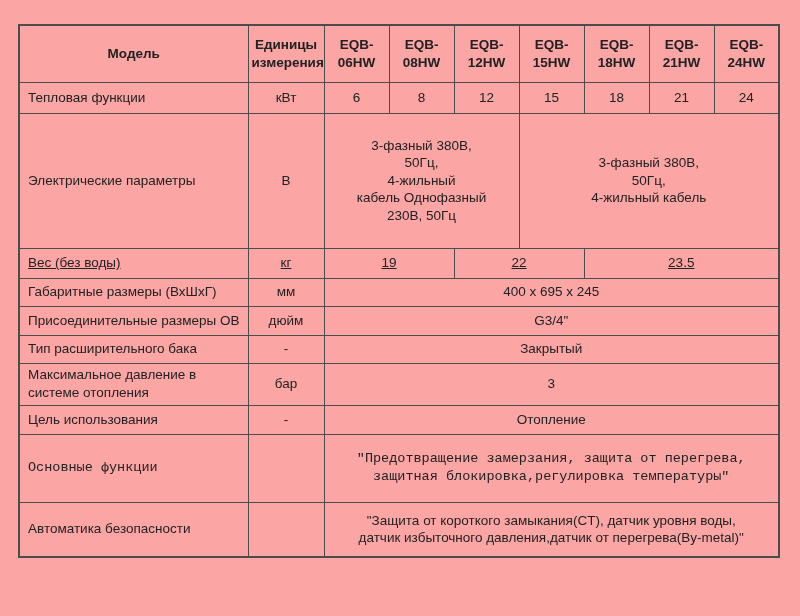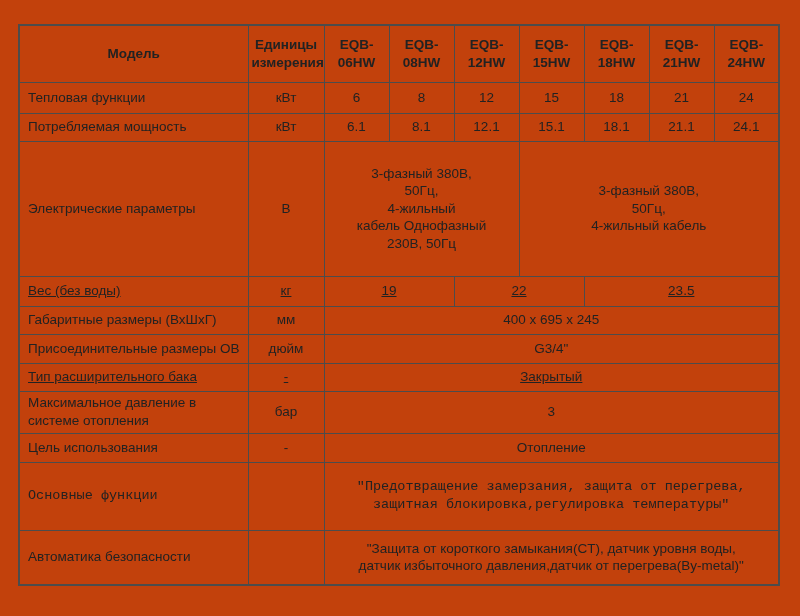--- a/index.html
+++ b/index.html
@@ -1,20 +1,20 @@
 <!DOCTYPE html>
 <html><head>
 <meta charset="utf-8">
 <style>
   html, body { margin: 0; padding: 0; background: #ffffff; }
   .page {
     position: relative;
     width: 800px;
     height: 616px;
-    background: #c2410c;
+    background: #fca5a5;
     font-family: "Liberation Sans", sans-serif;
     color: #222222;
   }
   table.spec {
     position: absolute;
     left: 18px;
     top: 24px;
     width: 759px;
     border-collapse: collapse;
     table-layout: fixed;
@@ -38,21 +38,21 @@
     white-space: pre-line;
   }
   td.hdr { font-weight: bold; text-align: center; }
   tr.r-header { height: 57px; }
   tr.r1  { height: 31px; }
   tr.r2  { height: 28px; }
   tr.r3  { height: 135px; }
   tr.r4  { height: 30px; text-decoration: underline; }
   tr.r5  { height: 28px; }
   tr.r6  { height: 29px; }
-  tr.r7  { height: 28px; text-decoration: underline; }
+  tr.r7  { height: 28px; }
   tr.r8  { height: 42px; margin-left: 16px; }
   tr.r9  { height: 29px; }
   tr.r10 { height: 68px; font-family: Liberation Mono, monospace; }
   tr.r11 { height: 55px; margin-top: 36px; }
 </style>
 </head>
 <body>
 
 <div class="page">
   <table class="spec">
@@ -85,31 +85,20 @@
         <td class="c">кВт</td>
         <td class="c">6</td>
         <td class="c">8</td>
         <td class="c">12</td>
         <td class="c">15</td>
         <td class="c">18</td>
         <td class="c">21</td>
         <td class="c">24</td>
       </tr>
 
-      <tr class="r2">
-        <td class="label">Потребляемая мощность</td>
-        <td class="c">кВт</td>
-        <td class="c">6.1</td>
-        <td class="c">8.1</td>
-        <td class="c">12.1</td>
-        <td class="c">15.1</td>
-        <td class="c">18.1</td>
-        <td class="c">21.1</td>
-        <td class="c">24.1</td>
-      </tr>
 
       <tr class="r3">
         <td class="label">Электрические параметры</td>
         <td class="c">В</td>
         <td class="c" colspan="3">3-фазный 380В,
 50Гц,
 4-жильный
 кабель Однофазный
 230В, 50Гц</td>
         <td class="c" colspan="4">3-фазный 380В,

